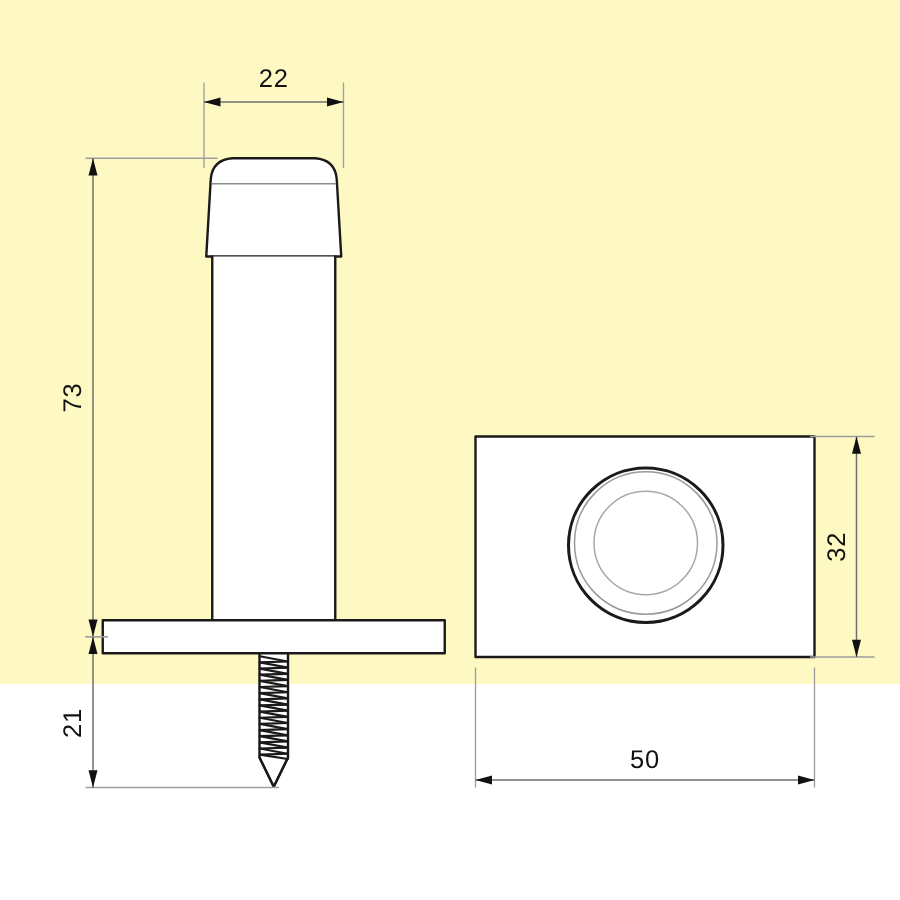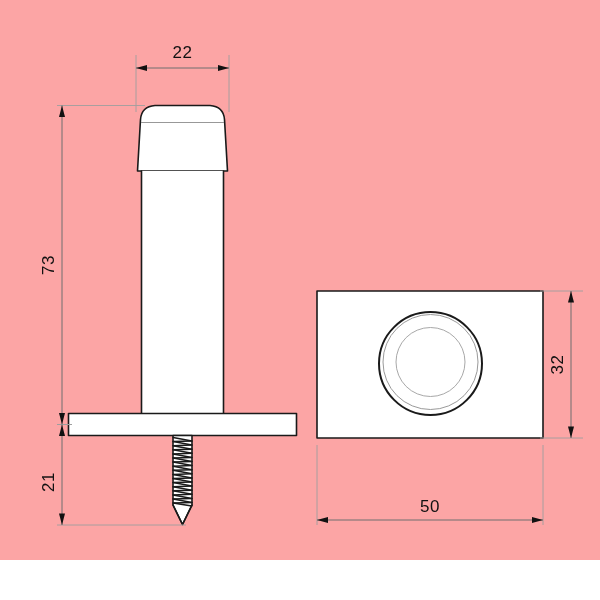--- a/index.html
+++ b/index.html
@@ -10,22 +10,22 @@
   }
   body {
     width: 600px;
     height: 600px;
     overflow: hidden;
     font-family: "Liberation Sans", sans-serif;
   }
   #drawing-root {
     position: relative;
     width: 600px;
-    height: 560px;
-    background: #fca5a5;
+    height: 456px;
+    background: #fef9c3;
   }
   svg#technical-drawing {
     display: block;
     width: 600px;
     height: 600px;
   }
   .part-outline {
     fill: #ffffff;
     stroke: #1a1a1a;
     stroke-width: 1.6;

